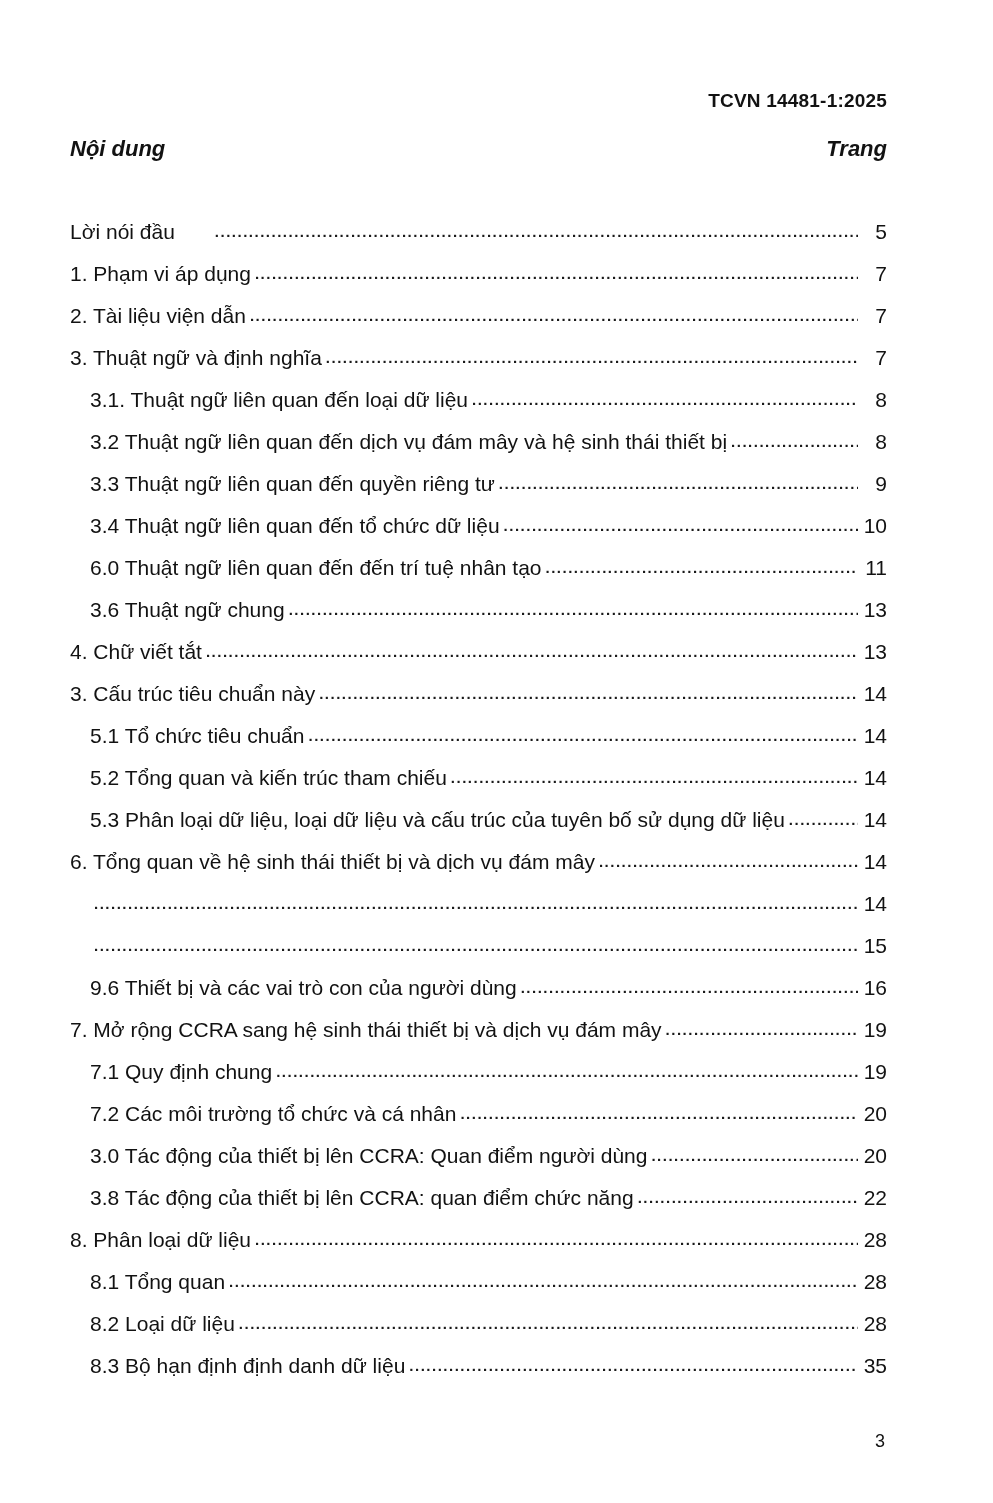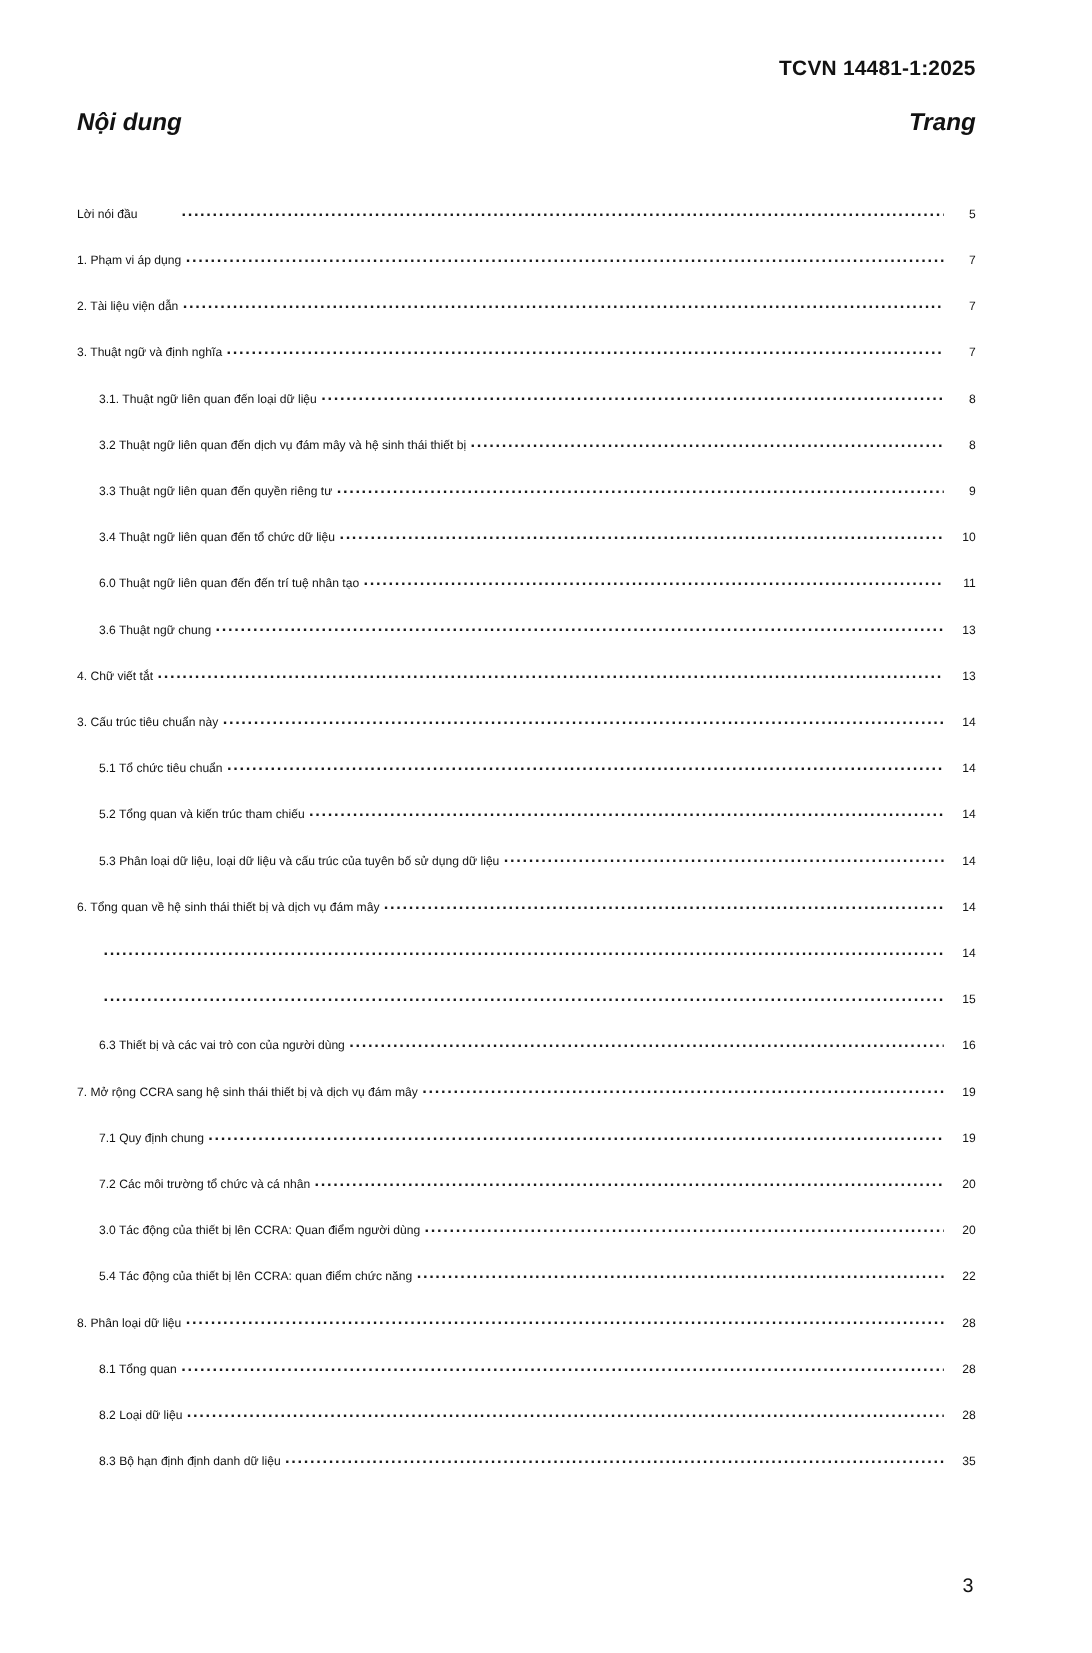--- a/index.html
+++ b/index.html
@@ -8,20 +8,21 @@
     width: 993px; height: 1503px;
     position: relative;
     font-family: "Liberation Sans", "DejaVu Sans", sans-serif;
     color: #121212;
     overflow: hidden;
   }
   .page {
     position: absolute; inset: 0;
     padding: 52px 106px 0 70px;
     background: #fff;
+    margin-top: 38px;
   }
   .doc-code {
     text-align: right;
     font-size: 19px;
     font-weight: 700;
     letter-spacing: 0.2px;
     line-height: 22px;
   }
   .head-row {
     margin-top: 26px;
@@ -32,21 +33,21 @@
     font-weight: 700;
     line-height: 22px;
     font-style: italic;
   }
   .toc { margin-top: 62px; }
   .row {
     display: flex;
     align-items: baseline;
     height: 20px;
     margin-bottom: 22px;
-    font-size: 11px;
+    font-size: 21px;
     line-height: 20px;
     white-space: nowrap;
   }
   .row.level-1 { padding-left: 20px; }
   .row .label { flex: 0 0 auto; }
   .leader {
     flex: 1 1 auto;
     overflow: hidden;
     white-space: nowrap;
     margin: 0 5px 0 4px;
@@ -184,21 +185,21 @@
     <span class="leader"></span>
     <span class="pagenum">14</span>
   </div>
 
   <div class="row level-1">
     <span class="leader"></span>
     <span class="pagenum">15</span>
   </div>
 
   <div class="row level-1">
-    <span class="label">6.3 Thiết bị và các vai trò con của người dùng</span>
+    <span class="label">9.6 Thiết bị và các vai trò con của người dùng</span>
     <span class="leader"></span>
     <span class="pagenum">16</span>
   </div>
 
   <div class="row">
     <span class="label">7. Mở rộng CCRA sang hệ sinh thái thiết bị và dịch vụ đám mây</span>
     <span class="leader"></span>
     <span class="pagenum">19</span>
   </div>
 
@@ -214,21 +215,21 @@
     <span class="pagenum">20</span>
   </div>
 
   <div class="row level-1">
     <span class="label">3.0 Tác động của thiết bị lên CCRA: Quan điểm người dùng</span>
     <span class="leader"></span>
     <span class="pagenum">20</span>
   </div>
 
   <div class="row level-1">
-    <span class="label">5.4 Tác động của thiết bị lên CCRA: quan điểm chức năng</span>
+    <span class="label">3.8 Tác động của thiết bị lên CCRA: quan điểm chức năng</span>
     <span class="leader"></span>
     <span class="pagenum">22</span>
   </div>
 
   <div class="row">
     <span class="label">8. Phân loại dữ liệu</span>
     <span class="leader"></span>
     <span class="pagenum">28</span>
   </div>
 

